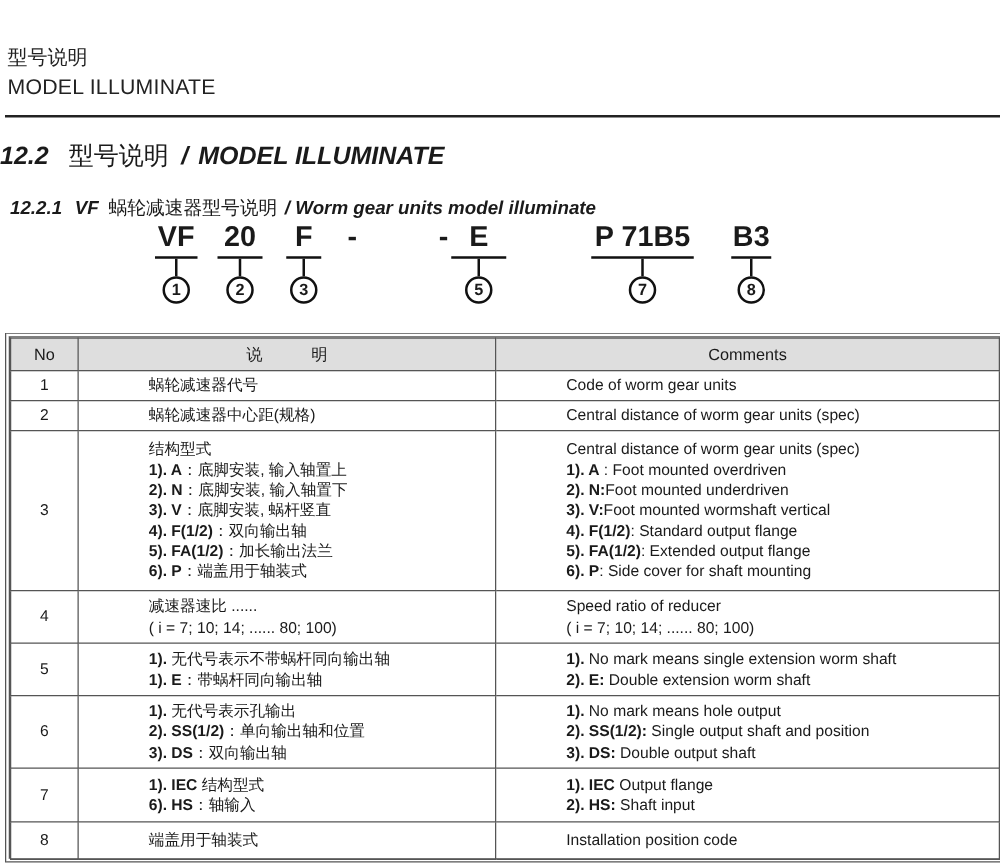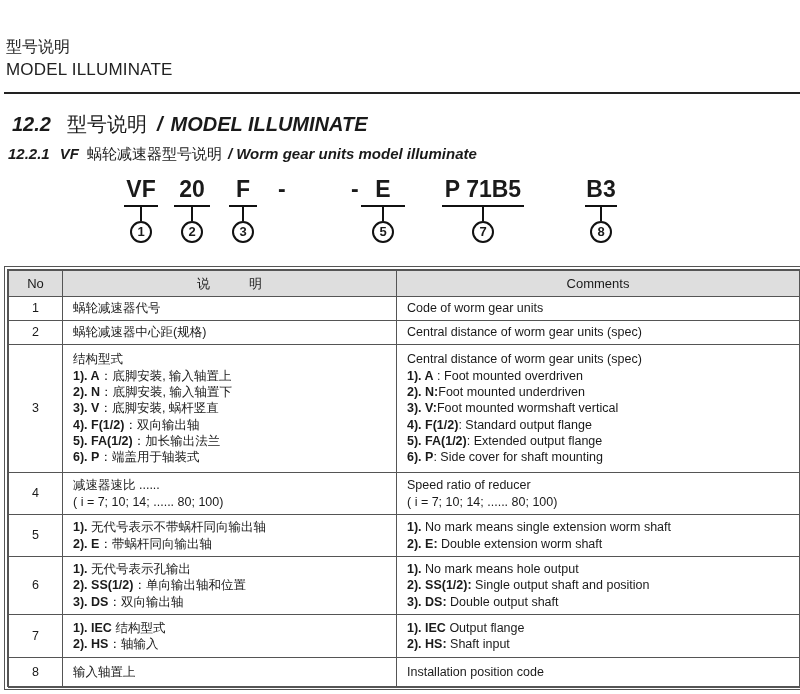--- a/index.html
+++ b/index.html
@@ -4,24 +4,24 @@
   <style>
     * { box-sizing: border-box; margin: 0; padding: 0; }
     html, body { width: 800px; height: 694px; background: #ffffff; overflow: hidden; }
     body { font-family: "Liberation Sans", "DejaVu Sans", sans-serif; color: #1a1a1a; position: relative; }
 
     .page-head { position: absolute; left: 6px; top: 36px; }
     .page-head .zh { font-size: 16px; line-height: 22px; color: #222; }
     .page-head .en { font-size: 17px; line-height: 24px; color: #222; letter-spacing: 0.2px; }
     .rule { position: absolute; left: 4px; top: 92px; width: 796px; height: 2px; background: #222; }
 
-    .sec-title { position: absolute; left: 12px; top: 111px; font-size: 20px; font-weight: bold; font-style: italic; white-space: nowrap; }
+    .sec-title { position: absolute; left: 0; top: 111px; font-size: 20px; font-weight: bold; font-style: italic; white-space: nowrap; }
     .sec-title .zh { font-weight: normal; font-style: normal; margin: 0 10px 0 16px; }
     .sec-title .sep { margin-right: 8px; }
-    .sub-title { position: absolute; left: 8px; top: 145px; font-size: 15px; font-weight: bold; font-style: italic; white-space: nowrap; }
+    .sub-title { position: absolute; left: 8px; top: 157px; font-size: 15px; font-weight: bold; font-style: italic; white-space: nowrap; }
     .sub-title .vf { margin: 0 8px 0 10px; }
     .sub-title .zh { font-weight: normal; font-style: normal; margin-right: 6px; }
 
     
     .code-diagram { position: absolute; left: 0; top: 175px; width: 800px; height: 80px; }
     .seg { position: absolute; top: 0; text-align: center; }
     .seg .code { font-size: 23px; font-weight: bold; line-height: 28px; white-space: nowrap; }
     .seg .bar { height: 2px; background: #111; margin-top: 2px; }
     .seg .stem { width: 2px; height: 14px; background: #111; margin: 0 auto; }
     .seg .circ { width: 22px; height: 22px; border: 2px solid #111; border-radius: 50%; margin: 0 auto; font-size: 13px; font-weight: bold; line-height: 18px; text-align: center; }
@@ -34,21 +34,21 @@
     td { border: 1px solid #555; padding: 2px 10px; vertical-align: middle; line-height: 16.3px; }
     td.no { text-align: center; padding: 0; }
     .b { font-weight: bold; }
     tr.r1 td, tr.r2 td { height: 24px; }
     tr.r3 td { height: 128px; }
     tr.r4 td { height: 42px; }
     tr.r5 td { height: 42px; }
     tr.r6 td { height: 58px; }
     tr.r7 td { height: 43px; }
     tr.r8 td { height: 30px; }
-    .line { white-space: nowrap; }
+    .line { white-space: nowrap; margin-left: 46px; }
   </style>
 </head>
 <body>
 
 <div class="page-head">
   <div class="zh">型号说明</div>
   <div class="en">MODEL ILLUMINATE</div>
 </div>
 <div class="rule"></div>
 
@@ -81,21 +81,21 @@
   </div>
   <div class="dash" style="left:278px;">-</div>
   <div class="dash" style="left:351px;">-</div>
   <div class="seg" style="left:361px;width:44px;">
     <div class="code">E</div>
     <div class="bar"></div>
     <div class="stem"></div>
     <div class="circ">5</div>
   </div>
   <div class="seg" style="left:400px;width:44px;"></div>
-  <div class="seg" style="left:442px;width:82px;">
+  <div class="seg" style="left:473px;width:82px;">
     <div class="code">P 71B5</div>
     <div class="bar"></div>
     <div class="stem"></div>
     <div class="circ">7</div>
   </div>
   <div class="seg" style="left:585px;width:32px;">
     <div class="code">B3</div>
     <div class="bar"></div>
     <div class="stem"></div>
     <div class="circ">8</div>
@@ -164,21 +164,21 @@
           </td>
           <td>
             <div class="line"><span class="b"></span><span>Speed ratio of reducer</span></div>
             <div class="line"><span class="b"></span><span>( i = 7; 10; 14;  ......  80; 100)</span></div>
           </td>
         </tr>
         <tr class="r5">
           <td class="no">5</td>
           <td>
             <div class="line"><span class="b">1).</span><span> 无代号表示不带蜗杆同向输出轴</span></div>
-            <div class="line"><span class="b">2). E</span><span>：带蜗杆同向输出轴</span></div>
+            <div class="line"><span class="b">1). E</span><span>：带蜗杆同向输出轴</span></div>
           </td>
           <td>
             <div class="line"><span class="b">1).</span><span>  No mark means single extension worm shaft</span></div>
             <div class="line"><span class="b">2).  E:</span><span> Double extension worm shaft</span></div>
           </td>
         </tr>
         <tr class="r6">
           <td class="no">6</td>
           <td>
             <div class="line"><span class="b">1).</span><span> 无代号表示孔输出</span></div>
@@ -188,31 +188,31 @@
           <td>
             <div class="line"><span class="b">1).</span><span> No mark means hole output</span></div>
             <div class="line"><span class="b">2).  SS(1/2):</span><span>  Single output shaft and position</span></div>
             <div class="line"><span class="b">3).  DS:</span><span>  Double output shaft</span></div>
           </td>
         </tr>
         <tr class="r7">
           <td class="no">7</td>
           <td>
             <div class="line"><span class="b">1). IEC</span><span> 结构型式</span></div>
-            <div class="line"><span class="b">2). HS</span><span>：轴输入</span></div>
+            <div class="line"><span class="b">6). HS</span><span>：轴输入</span></div>
           </td>
           <td>
             <div class="line"><span class="b">1). IEC</span><span>  Output flange</span></div>
             <div class="line"><span class="b">2). HS:</span><span> Shaft input</span></div>
           </td>
         </tr>
         <tr class="r8">
           <td class="no">8</td>
           <td>
-            <div class="line"><span class="b"></span><span>输入轴置上</span></div>
+            <div class="line"><span class="b"></span><span>端盖用于轴装式</span></div>
           </td>
           <td>
             <div class="line"><span class="b"></span><span>Installation position code</span></div>
           </td>
         </tr>
       </tbody>
   </table>
 </div>
 
 </body></html>

